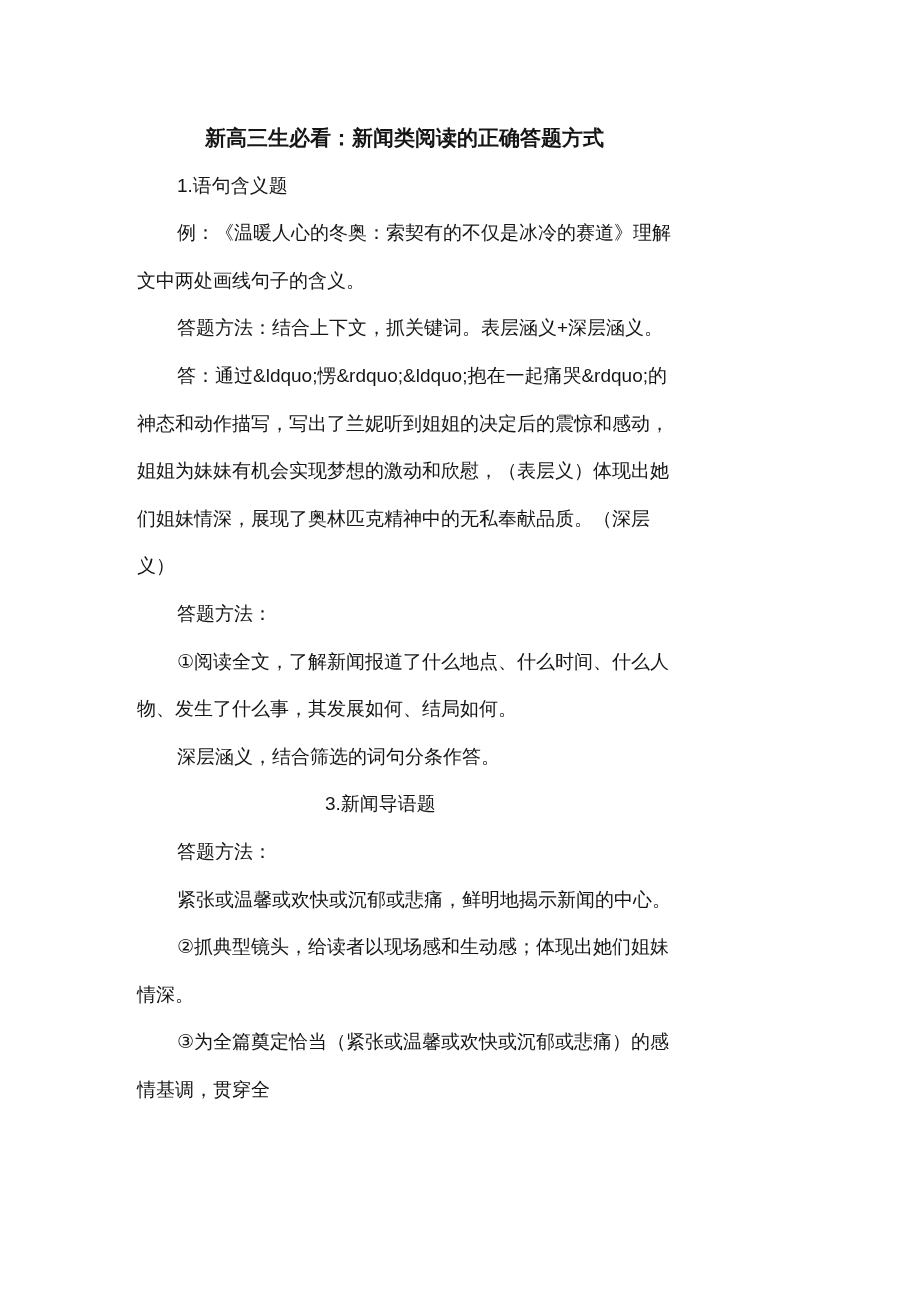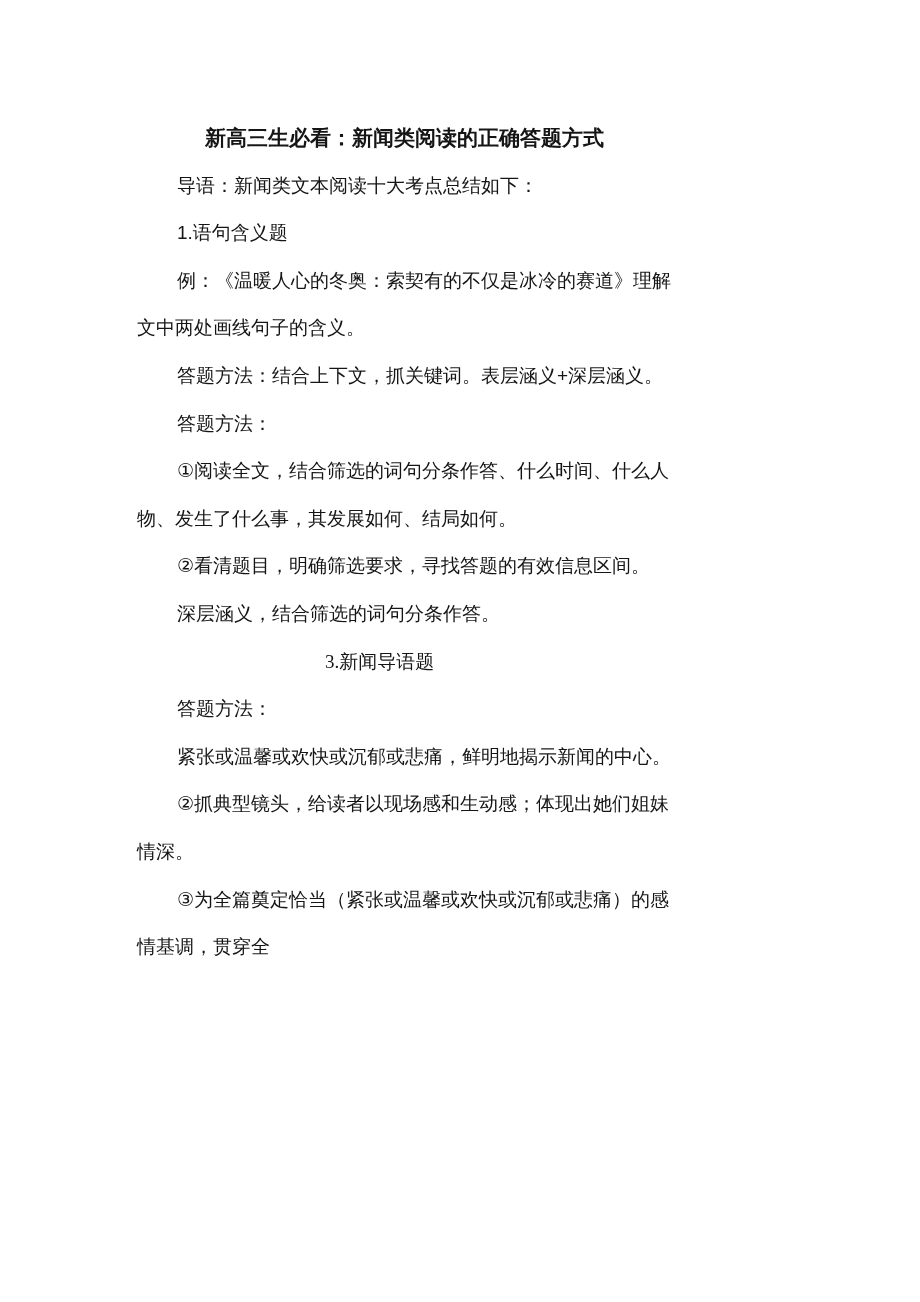--- a/index.html
+++ b/index.html
@@ -34,45 +34,43 @@
     font-size: 19px;
     font-weight: 400;
     line-height: 47.6px;
     text-indent: 40px;
     text-align: left;
     word-break: break-all;
   }
   p.para.sub-heading {
     text-indent: 188px;
     white-space: nowrap;
-    font-family: Liberation Serif, serif;
   }
 </style>
 </head>
 <body>
 
 <div class="page">
 
   <h1 class="doc-title">新高三生必看：新闻类阅读的正确答题方式</h1>
 
-  <p class="para">导语：新闻类文本阅读十大考点总结如下：</p>
 
   <p class="para">1.语句含义题</p>
 
   <p class="para">例：《温暖人心的冬奥：索契有的不仅是冰冷的赛道》理解文中两处画线句子的含义。</p>
 
   <p class="para">答题方法：结合上下文，抓关键词。表层涵义+深层涵义。</p>
 
+  <p class="para">答：通过&amp;ldquo;愣&amp;rdquo;&amp;ldquo;抱在一起痛哭&amp;rdquo;的神态和动作描写，写出了兰妮听到姐姐的决定后的震惊和感动，姐姐为妹妹有机会实现梦想的激动和欣慰，（表层义）体现出她们姐妹情深，展现了奥林匹克精神中的无私奉献品质。（深层义）</p>
 
 
   <p class="para">答题方法：</p>
 
-  <p class="para">①阅读全文，结合筛选的词句分条作答、什么时间、什么人物、发生了什么事，其发展如何、结局如何。</p>
+  <p class="para">①阅读全文，了解新闻报道了什么地点、什么时间、什么人物、发生了什么事，其发展如何、结局如何。</p>
 
-  <p class="para">②看清题目，明确筛选要求，寻找答题的有效信息区间。</p>
 
 
   <p class="para">深层涵义，结合筛选的词句分条作答。</p>
 
   <p class="para sub-heading">3.新闻导语题</p>
 
   <p class="para">答题方法：</p>
 
   <p class="para">紧张或温馨或欢快或沉郁或悲痛，鲜明地揭示新闻的中心。</p>
 

